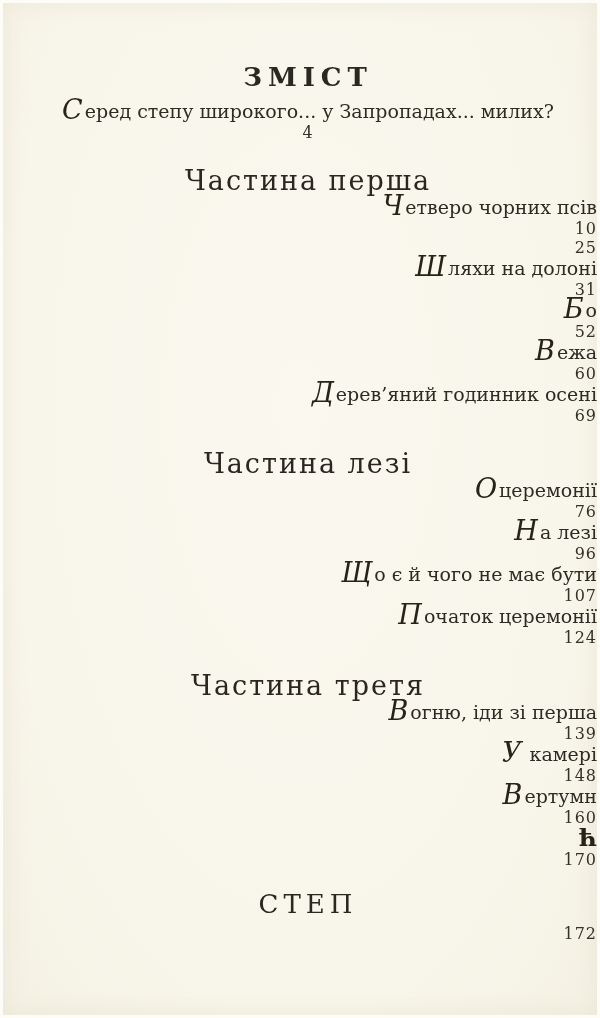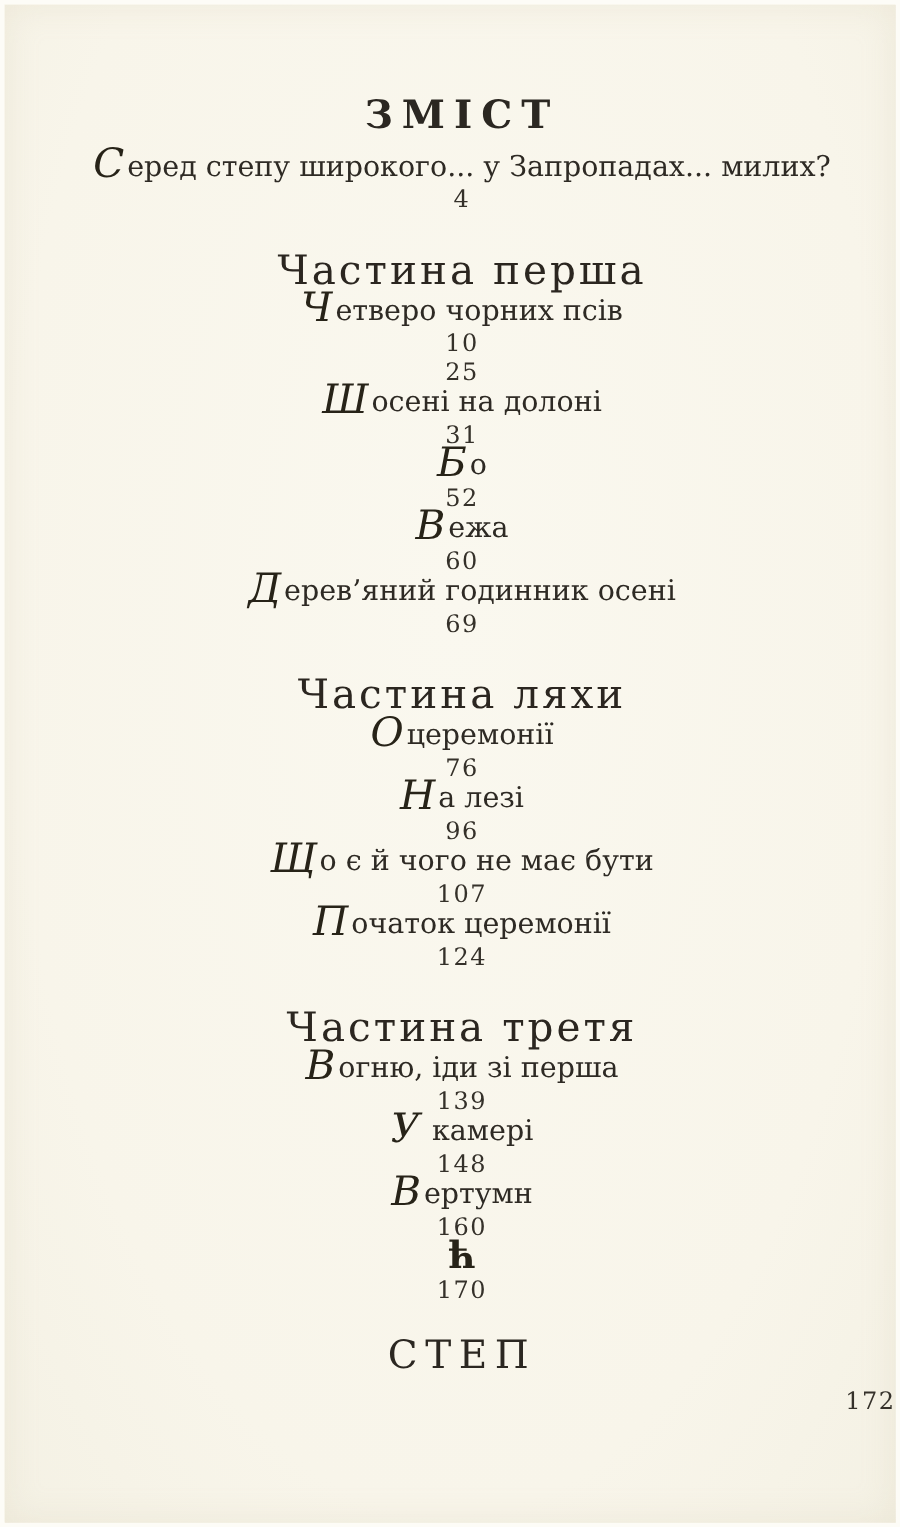--- a/index.html
+++ b/index.html
@@ -54,21 +54,21 @@
   }
   .intro { margin-top: 9px; }
   .section { margin-top: 23px; }
   .section-heading {
     font-size: 27px;
     line-height: 31px;
     letter-spacing: 2px;
     font-weight: 500;
     color: #2b2620;
   }
-  .chapter { margin-top: 0; }
+  .chapter { margin-top: 0; text-align: right; }
   .chapter .entry-title { margin-top: 0; }
   .single-glyph .entry-title .initial {
     font-size: 25px;
     font-style: normal;
     font-weight: bold;
     margin-right: 0;
   }
   .closing { margin-top: 20px; }
   .closing-title {
     font-size: 26px;
@@ -95,39 +95,39 @@
     <div class="section-heading">Частина перша</div>
 
     <div class="chapter">
       <div class="entry-title"><span class="initial">Ч</span><span>етверо чорних псів</span></div>
       <div class="page-num">10</div>
     </div>
     <div class="chapter">
       <div class="page-num">25</div>
     </div>
     <div class="chapter">
-      <div class="entry-title"><span class="initial">Ш</span><span>осені на долоні</span></div>
+      <div class="entry-title"><span class="initial">Ш</span><span>ляхи на долоні</span></div>
       <div class="page-num">31</div>
     </div>
     <div class="chapter">
       <div class="entry-title"><span class="initial">Б</span><span>о</span></div>
       <div class="page-num">52</div>
     </div>
     <div class="chapter">
       <div class="entry-title"><span class="initial">В</span><span>ежа</span></div>
       <div class="page-num">60</div>
     </div>
     <div class="chapter">
       <div class="entry-title"><span class="initial">Д</span><span>ерев’яний годинник осені</span></div>
       <div class="page-num">69</div>
     </div>
   </div>
 
   <div class="section">
-    <div class="section-heading">Частина ляхи</div>
+    <div class="section-heading">Частина лезі</div>
 
     <div class="chapter">
       <div class="entry-title"><span class="initial">О</span><span>церемонії</span></div>
       <div class="page-num">76</div>
     </div>
     <div class="chapter">
       <div class="entry-title"><span class="initial">Н</span><span>а лезі</span></div>
       <div class="page-num">96</div>
     </div>
     <div class="chapter">

